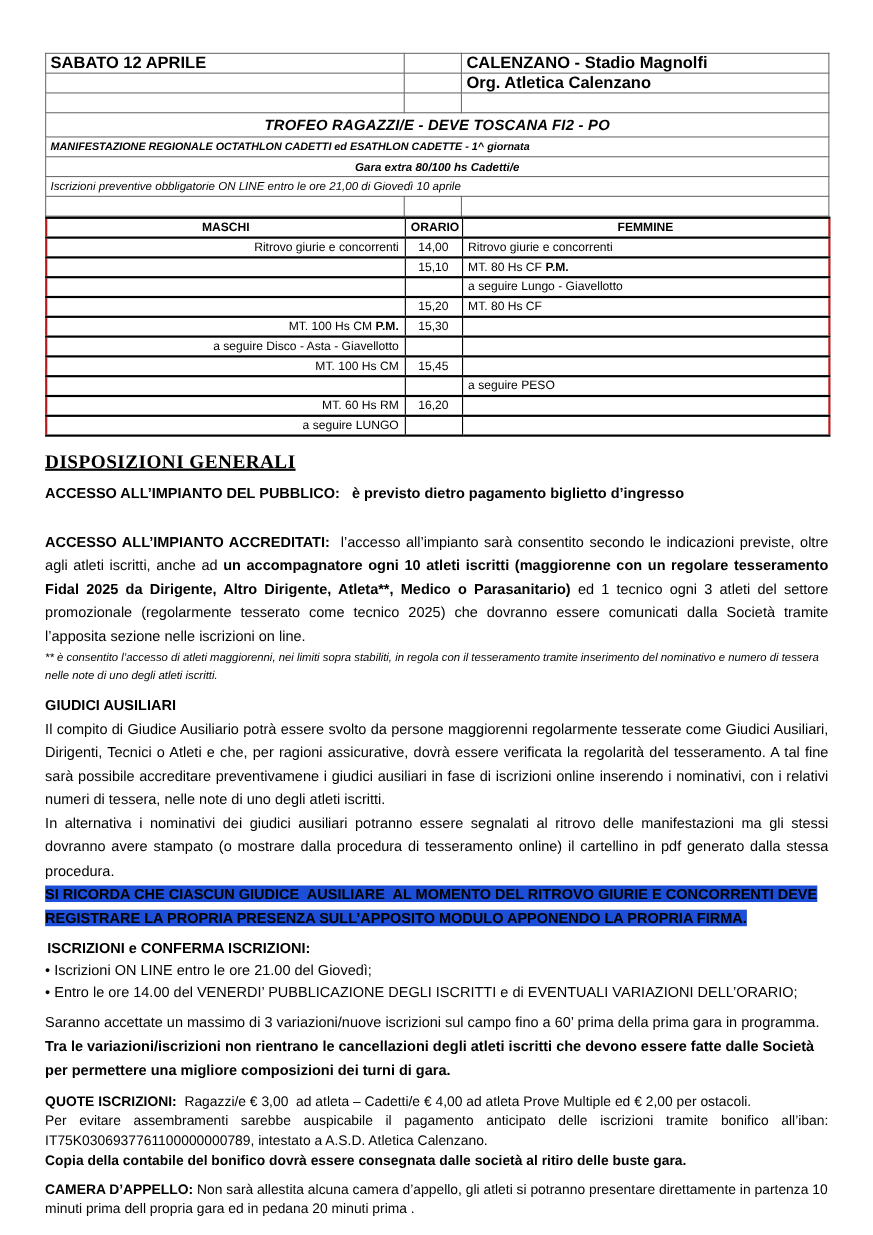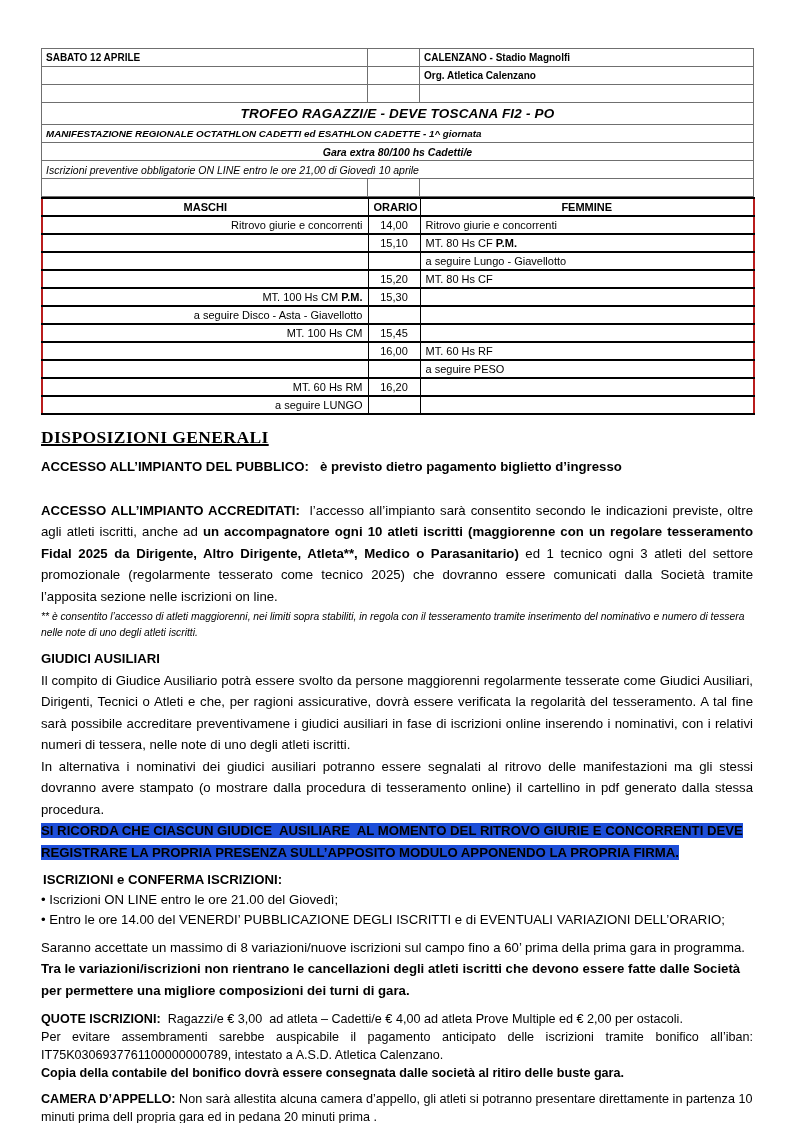--- a/index.html
+++ b/index.html
@@ -14,21 +14,21 @@
     color:#000;
     overflow:hidden;
   }
   
   table{border-collapse:collapse;table-layout:fixed;width:712px;}
   .info-table td{
     border:1px solid #6f6f6f;
     height:17px;
     padding:0 4px;
     vertical-align:middle;
-    font-size:10px;
+    font-size:15px;
     overflow:hidden;white-space:nowrap;
   }
   .info-table .ib{font-weight:bold;}
   .info-table .title-cell{
     text-align:center;font-weight:bold;font-style:italic;
     font-size:13.5px;height:21px;letter-spacing:.2px;
   }
   .info-table .subtitle-cell{
     text-align:left;font-weight:bold;font-style:italic;font-size:9.8px;
   }
@@ -167,25 +167,20 @@
           <td class="c-o"></td>
           <td class="c-f"></td>
         </tr>
         <tr>
           <td class="c-m"><span>MT. 100 Hs CM</span></td>
           <td class="c-o"><span>15,45</span></td>
           <td class="c-f"></td>
         </tr>
         <tr>
           <td class="c-m"></td>
-          <td class="c-o"><span>16,00</span></td>
-          <td class="c-f"><span>MT. 60 Hs RF</span></td>
-        </tr>
-        <tr>
-          <td class="c-m"></td>
           <td class="c-o"></td>
           <td class="c-f"><span>a seguire PESO</span></td>
         </tr>
         <tr>
           <td class="c-m"><span>MT. 60 Hs RM</span></td>
           <td class="c-o"><span>16,20</span></td>
           <td class="c-f"></td>
         </tr>
         <tr>
           <td class="c-m"><span>a seguire LUNGO</span></td>
@@ -201,21 +196,21 @@
       <p class="para mb22"><span class="b">ACCESSO ALL’IMPIANTO DEL PUBBLICO:&nbsp;&nbsp; </span><span class="b u">è previsto dietro pagamento biglietto d’ingresso</span></p>
       <p class="para just"><span class="b">ACCESSO ALL’IMPIANTO ACCREDITATI:&nbsp;&nbsp;</span><span>l’accesso all’impianto sarà consentito secondo le indicazioni previste, oltre agli atleti iscritti, anche ad </span><span class="b u">un accompagnatore ogni 10 atleti iscritti (maggiorenne con un regolare tesseramento Fidal 2025 da Dirigente, Altro Dirigente, Atleta**, Medico o Parasanitario)</span><span> ed 1 tecnico ogni 3 atleti del settore promozionale (regolarmente tesserato come tecnico 2025) che dovranno essere comunicati dalla Società tramite l’apposita sezione nelle iscrizioni on line.</span></p>
       <p class="para small mt2"><span class="i">** è consentito l’accesso di atleti maggiorenni, nei limiti sopra stabiliti, in regola con il tesseramento tramite inserimento del nominativo e numero di tessera nelle note di uno degli atleti iscritti.</span></p>
       <p class="para mt8"><span class="b u">GIUDICI AUSILIARI</span></p>
       <p class="para just"><span>Il compito di Giudice Ausiliario potrà essere svolto da persone maggiorenni regolarmente tesserate come Giudici Ausiliari, Dirigenti, Tecnici o Atleti e che, per ragioni assicurative, dovrà essere verificata la regolarità del tesseramento. A tal fine sarà possibile accreditare preventivamene i giudici ausiliari in fase di iscrizioni online inserendo i nominativi, con i relativi numeri di tessera, nelle note di uno degli atleti iscritti.</span></p>
       <p class="para just"><span>In alternativa i nominativi dei giudici ausiliari potranno essere segnalati al ritrovo delle manifestazioni ma gli stessi dovranno avere stampato (o mostrare dalla procedura di tesseramento online) il cartellino in pdf generato dalla stessa procedura.</span></p>
       <p class="para lh22"><span class="b u hl">SI RICORDA CHE CIASCUN GIUDICE&nbsp; AUSILIARE&nbsp; AL MOMENTO DEL RITROVO GIURIE E CONCORRENTI DEVE REGISTRARE LA PROPRIA PRESENZA SULL’APPOSITO MODULO APPONENDO LA PROPRIA FIRMA.</span></p>
       <p class="para mt6 pad2 lh20"><span class="b">ISCRIZIONI e CONFERMA ISCRIZIONI:</span></p>
       <p class="para lh20"><span>• Iscrizioni ON LINE entro le ore 21.00 del Giovedì;</span></p>
       <p class="para lh20"><span>• Entro le ore 14.00 del VENERDI’ PUBBLICAZIONE DEGLI ISCRITTI e di EVENTUALI VARIAZIONI DELL’ORARIO;</span></p>
-      <p class="para mt8 lh20"><span class="u">Saranno accettate un massimo di 8 variazioni/nuove iscrizioni sul campo fino a 60’ prima della prima gara in programma.</span></p>
+      <p class="para mt8 lh20"><span class="u">Saranno accettate un massimo di 3 variazioni/nuove iscrizioni sul campo fino a 60’ prima della prima gara in programma.</span></p>
       <p class="para lh22"><span class="b u">Tra le variazioni/iscrizioni non rientrano le cancellazioni degli atleti iscritti che devono essere fatte dalle Società per permettere una migliore composizioni dei turni di gara.</span></p>
       <p class="para mt8 lh18"><span class="b">QUOTE ISCRIZIONI:&nbsp; </span><span>Ragazzi/e € 3,00&nbsp; ad atleta – Cadetti/e € 4,00 ad atleta Prove Multiple ed € 2,00 per ostacoli.</span></p>
       <p class="para just lh18"><span>Per evitare assembramenti sarebbe auspicabile il pagamento anticipato delle iscrizioni tramite bonifico all’iban: IT75K0306937761100000000789, intestato a A.S.D. Atletica Calenzano.</span></p>
       <p class="para lh18"><span class="b u">Copia della contabile del bonifico dovrà essere consegnata dalle società al ritiro delle buste gara.</span></p>
       <p class="para mt8 lh18"><span class="b">CAMERA D’APPELLO:</span><span> Non sarà allestita alcuna camera d’appello, gli atleti si potranno presentare direttamente in partenza 10 minuti prima dell propria gara ed in pedana 20 minuti prima .</span></p>
     </div>
 
 </div>
 
 </body></html>

